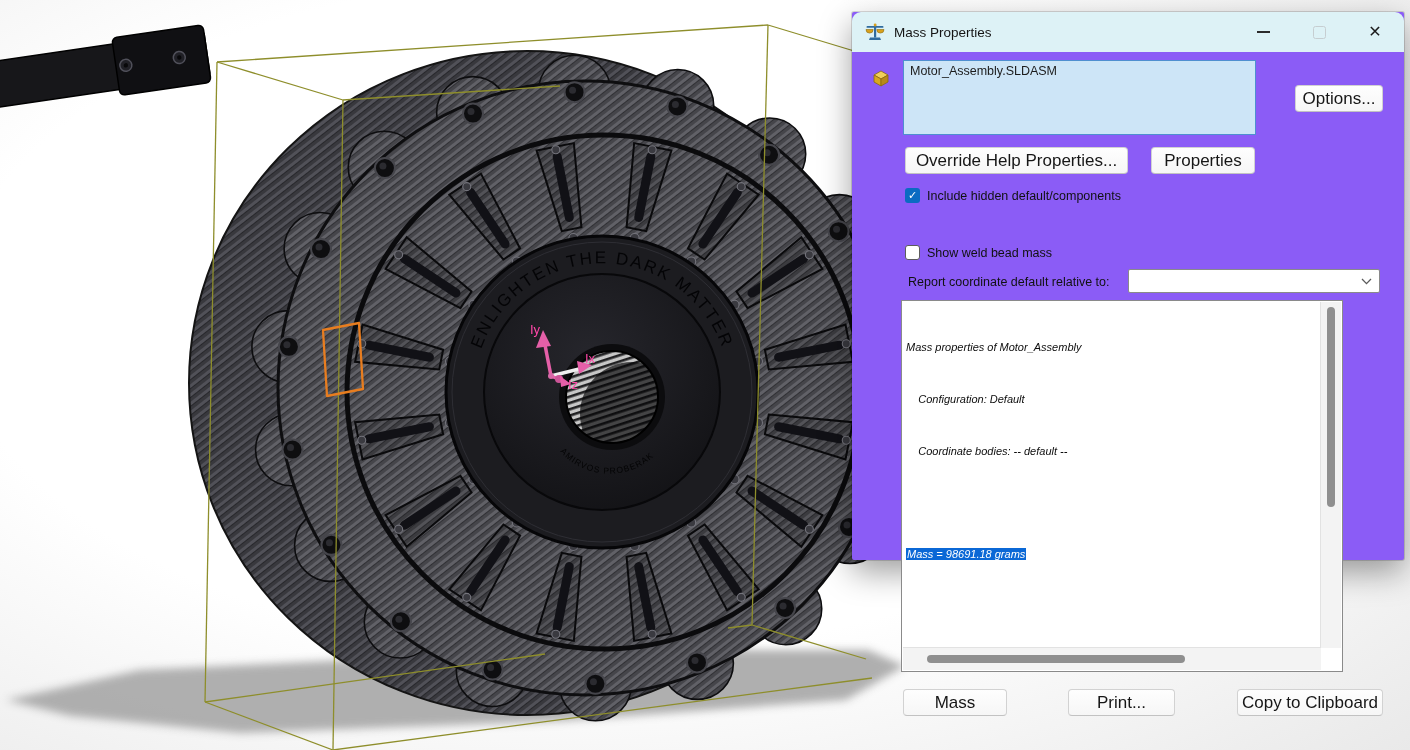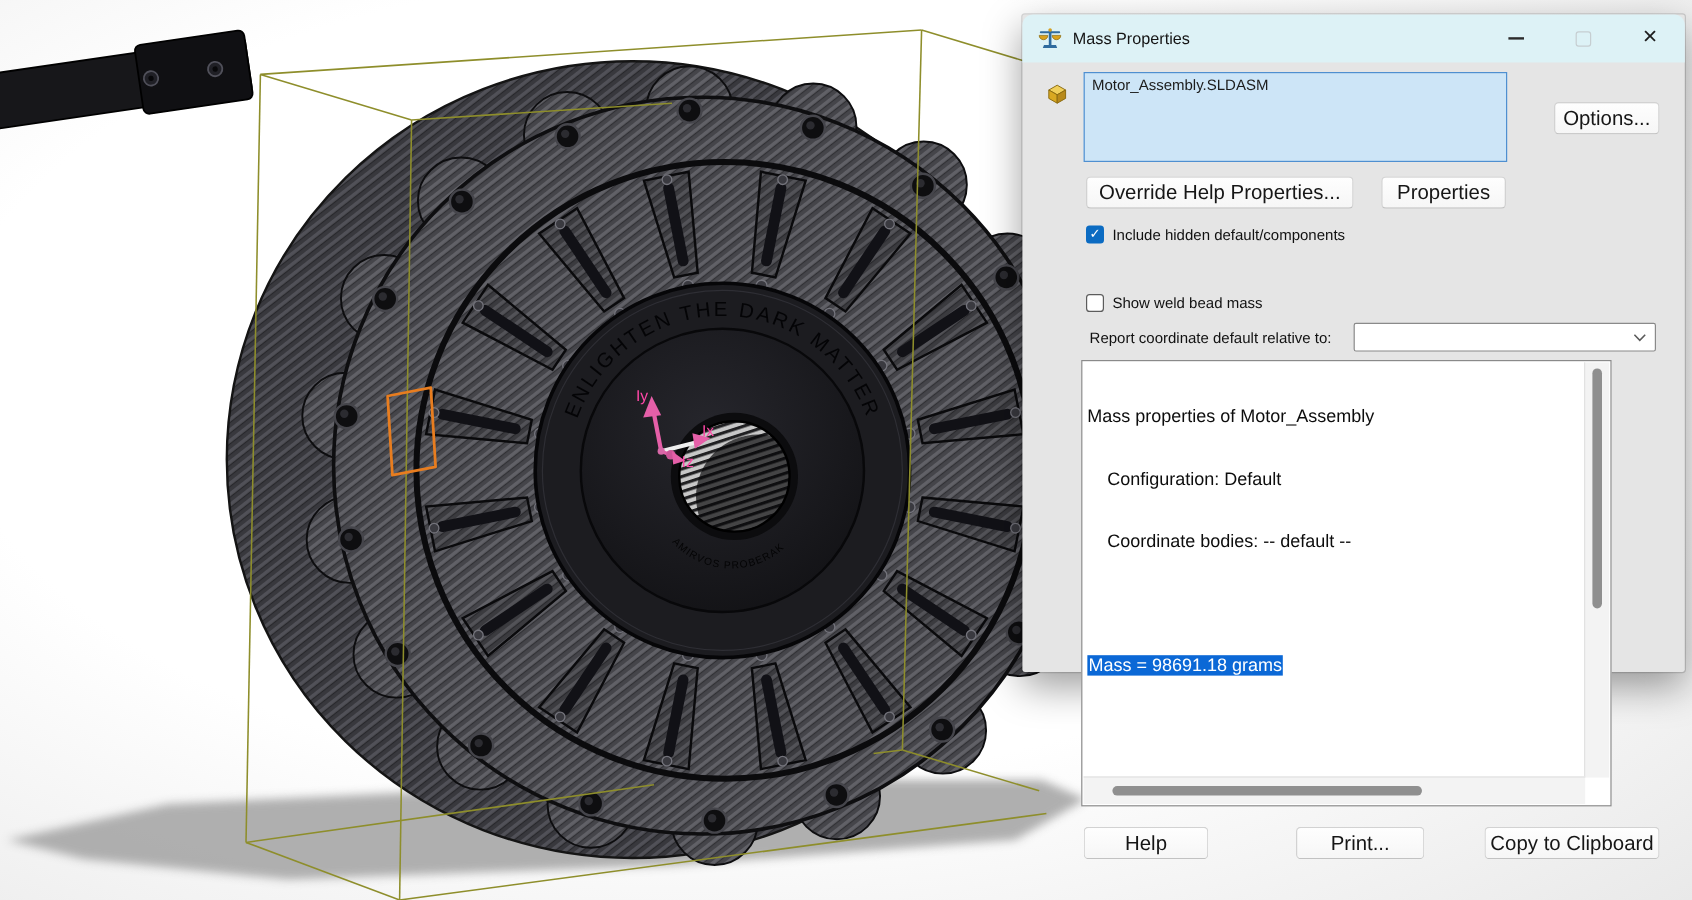--- a/index.html
+++ b/index.html
@@ -1,21 +1,21 @@
 <!DOCTYPE html>
 <html><head>
 <meta charset="utf-8">
 <style>
   html,body{margin:0;padding:0;width:1410px;height:750px;overflow:hidden;}
   body{position:relative;font-family:"Liberation Sans",sans-serif;
        background:radial-gradient(ellipse at 42% 42%, #ffffff 55%, #e9e9e9 100%);}
   #scene{position:absolute;left:0;top:0;width:1410px;height:750px;}
 
   
-  .dialog{position:absolute;left:852px;top:12px;width:552px;height:548px;background:#e5e5e5;
+  .dialog{position:absolute;left:852px;top:12px;width:552px;height:548px;background:#8b5cf6;
           border-radius:2px;box-shadow:0 12px 32px rgba(0,0,0,.38),0 0 0 1px rgba(0,0,0,.14);z-index:5;}
   .titlebar{position:absolute;left:0;top:0;right:0;height:40px;background:#ddf2f6;
             border-radius:9px 9px 0 0;display:flex;align-items:center;padding:0 14px 0 13px;box-sizing:border-box;}
   .titlebar .title{font-size:13.5px;color:#151515;margin-left:9px;flex:1;}
   .winbtn{display:flex;align-items:center;justify-content:center;width:30px;height:30px;cursor:default;}
   .min-glyph{width:13px;height:2px;background:#2b2b2b;}
   .max-glyph{width:11px;height:11px;border:1.6px solid #c6ced1;border-radius:2.5px;}
   .close-glyph{font-size:16px;color:#1c1c1c;line-height:1;}
 
   .btn{position:absolute;display:flex;align-items:center;justify-content:center;box-sizing:border-box;
@@ -32,21 +32,21 @@
   .cblabel{margin-left:7px;font-size:12.5px;color:#111;}
   .plainlabel{position:absolute;font-size:12.5px;color:#111;}
   .combo{position:absolute;left:276px;top:257px;width:252px;height:24px;background:#fff;
          border:1px solid #8a8a8a;border-radius:2px;box-sizing:border-box;display:flex;align-items:center;}
   .combo .val{flex:1;font-size:12.5px;padding-left:6px;color:#111;}
   .combo svg{margin-right:7px;}
 
   .results{position:absolute;left:49px;top:288px;width:442px;height:372px;background:#fff;
            border:1px solid #8a8a8a;box-sizing:border-box;overflow:hidden;}
   .rtext{position:absolute;left:4px;top:4px;right:22px;bottom:24px;overflow:hidden;
-         font-size:15px;line-height:17.2px;color:#0d0d0d;white-space:pre;}
+         font-size:11px;line-height:17.2px;color:#0d0d0d;white-space:pre;font-style:italic;}
   .rline{height:17.2px;}
   .sp{height:17.2px;}
   .hl{background:#0b68d6;color:#fff;padding:0 1px;}
   .vscroll{position:absolute;top:1px;right:1px;bottom:23px;width:20px;background:#f3f3f3;border-left:1px solid #e2e2e2;}
   .vthumb{position:absolute;left:6px;top:5px;width:8px;height:200px;background:#8f8f8f;border-radius:4px;}
   .hscroll{position:absolute;left:1px;right:21px;bottom:1px;height:22px;background:#f3f3f3;border-top:1px solid #e2e2e2;}
   .hthumb{position:absolute;left:24px;top:7px;width:258px;height:8px;background:#8f8f8f;border-radius:4px;}
 
   .arc-text{font-size:17px;letter-spacing:2.2px;fill:#040406;font-family:"Liberation Sans",sans-serif;}
   .arc-text-small{font-size:8.5px;letter-spacing:1px;fill:#040405;font-family:"Liberation Sans",sans-serif;}
@@ -372,21 +372,21 @@
     </div>
     <div class="vscroll">
         <div class="vthumb"></div>
       </div>
     <div class="hscroll">
         <div class="hthumb"></div>
       </div>
   </div>
 
   <div class="btn" style="left:51px;top:677px;width:104px;height:27px;">
-    <span>Help</span>
-  </div>
-  <div class="btn" style="left:228px;top:677px;width:107px;height:27px;">
+    <span>Mass</span>
+  </div>
+  <div class="btn" style="left:216px;top:677px;width:107px;height:27px;">
     <span>Print...</span>
   </div>
   <div class="btn" style="left:385px;top:677px;width:146px;height:27px;text-align:right;">
     <span>Copy to Clipboard</span>
   </div>
 </div>
 
 </body></html>

